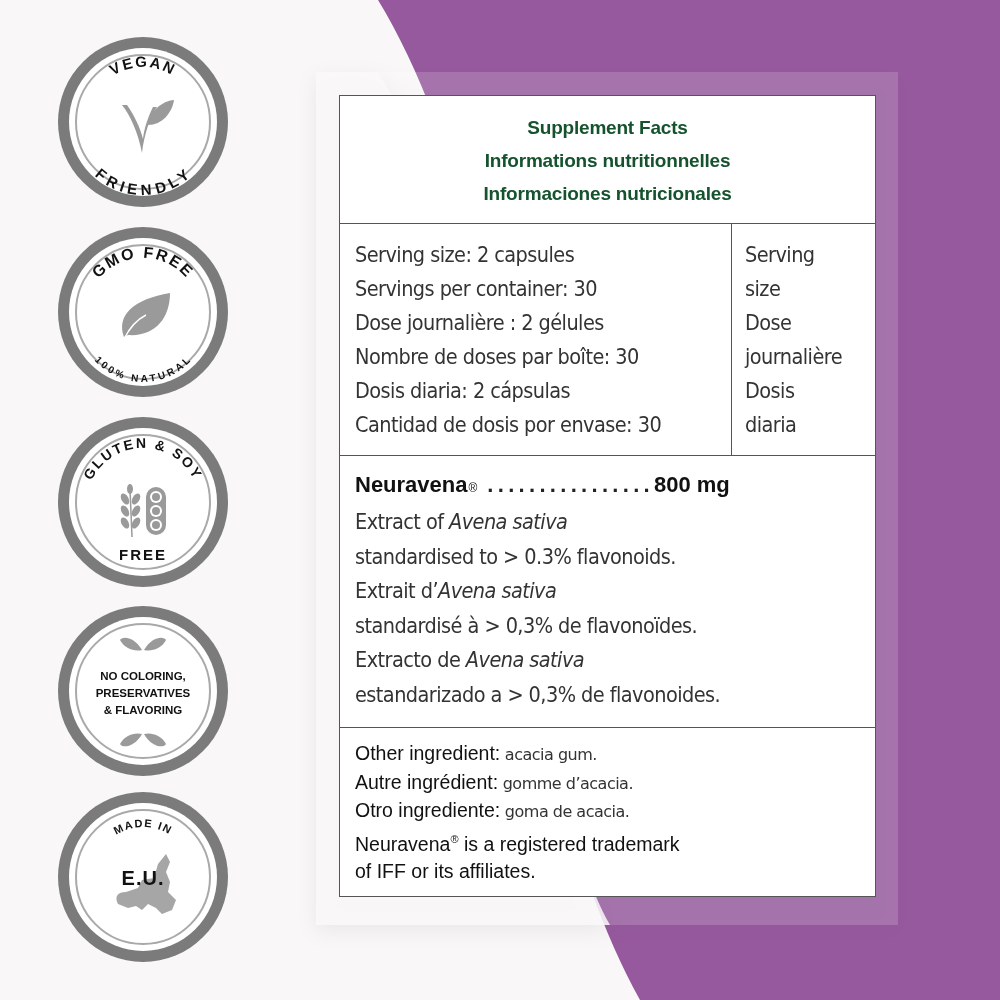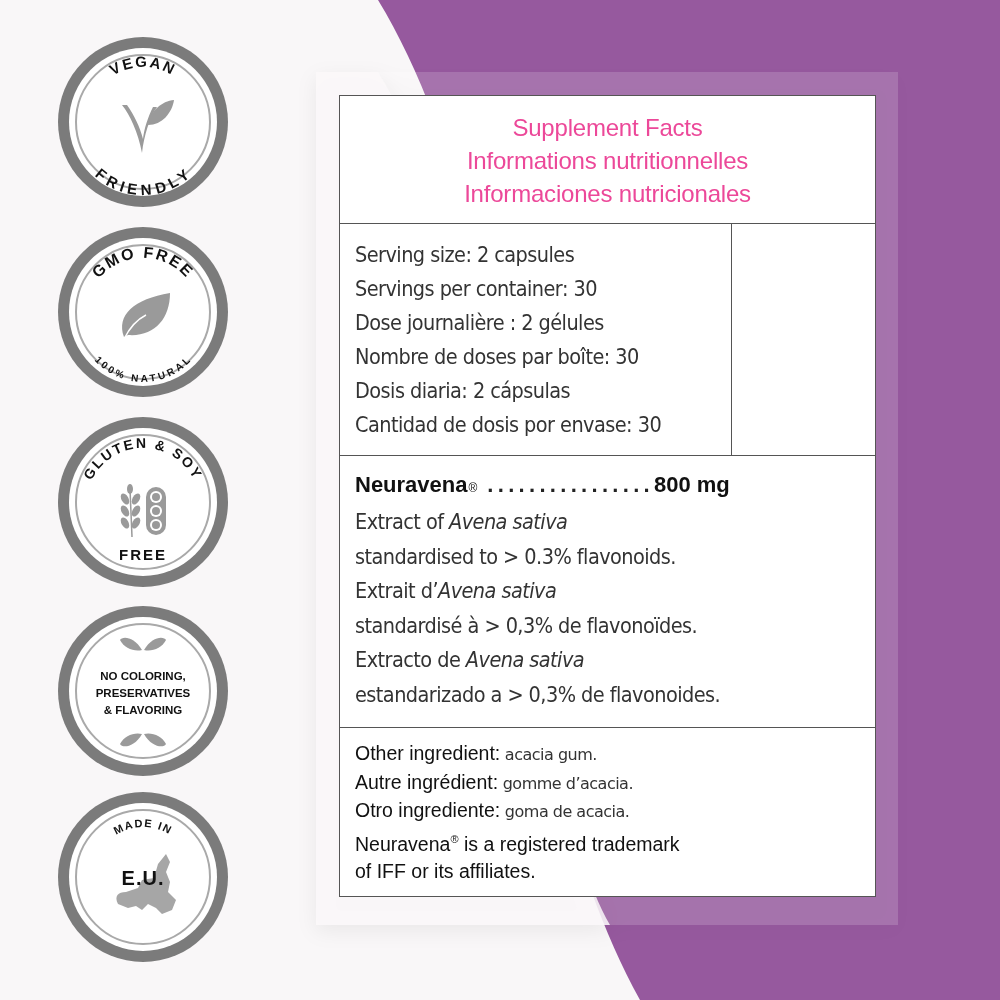--- a/index.html
+++ b/index.html
@@ -36,24 +36,24 @@
   .facts-header {
     height: 128px;
     border-bottom: 1.5px solid #555;
     display: flex;
     flex-direction: column;
     align-items: center;
     justify-content: center;
     padding-top: 2px;
   }
   .facts-header .h {
-    font-weight: normal;
-    font-size: 24px;
+    font-weight: bold;
+    font-size: 19px;
     line-height: 33px;
-    color: #ec4899;
+    color: #14532d;
     letter-spacing: -0.2px;
   }
   .serving {
     height: 232px;
     border-bottom: 1.5px solid #555;
     display: flex;
   }
   .serving-left {
     width: 392px;
     border-right: 1.5px solid #555;
@@ -264,20 +264,28 @@
 
   <div class="serving">
     <div class="serving-left">
       <div class="thin">Serving size: 2 capsules</div>
       <div class="thin">Servings per container: 30</div>
       <div class="thin">Dose journalière : 2 gélules</div>
       <div class="thin">Nombre de doses par boîte: 30</div>
       <div class="thin">Dosis diaria: 2 cápsulas</div>
       <div class="thin">Cantidad de dosis por envase: 30</div>
     </div>
+    <div class="serving-right">
+      <div class="thin">Serving</div>
+      <div class="thin">size</div>
+      <div class="thin">Dose</div>
+      <div class="thin">journalière</div>
+      <div class="thin">Dosis</div>
+      <div class="thin">diaria</div>
+    </div>
   </div>
 
   <div class="ingredient">
     <div class="ing-title">
       <span>Neuravena</span>
         <sup>®</sup>
       <span class="dots">................</span>
       <span>800 mg</span>
     </div>
     <div class="thin"><span>Extract of </span><em>Avena sativa</em></div>

